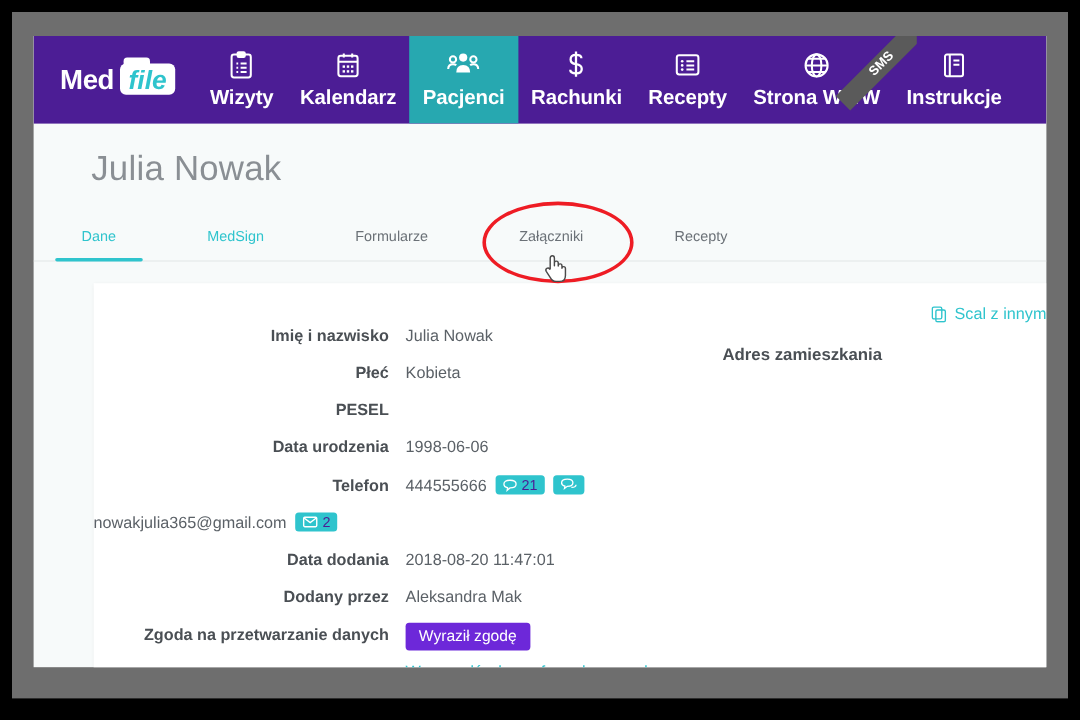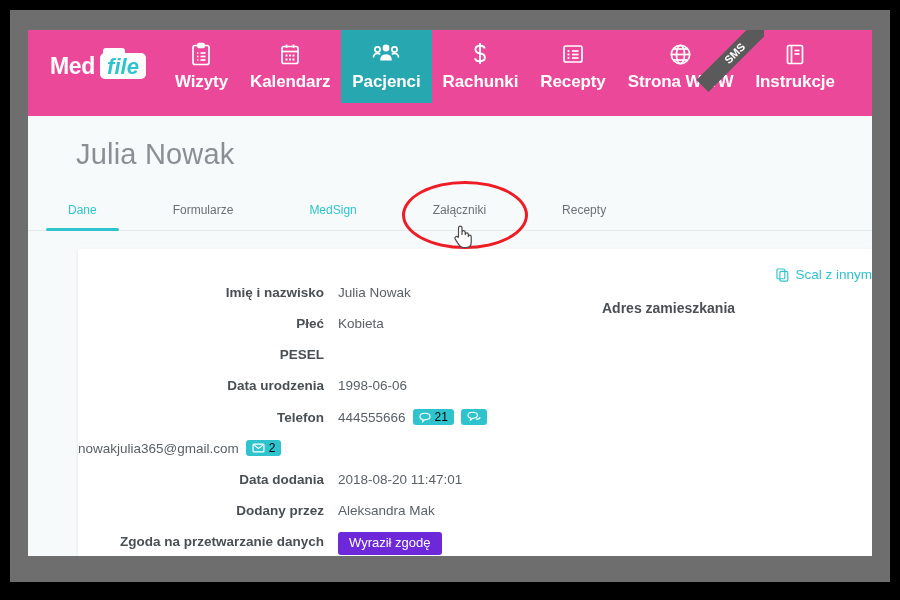--- a/index.html
+++ b/index.html
@@ -36,22 +36,22 @@
     top: 30px;
     width: 844px;
     height: 526px;
     overflow: hidden;
     background: #f7fafa;
   }
 
   
   .navbar {
     position: relative;
-    height: 86px;
-    background: #ec4899;
+    height: 73px;
+    background: #4c1d95;
     display: flex;
     align-items: flex-start;
     overflow: hidden;
   }
 
   .logo {
     display: flex;
     align-items: center;
     height: 73px;
     padding: 0 18px 0 22px;
@@ -280,21 +280,21 @@
     display: flex;
     align-items: center;
     flex-wrap: wrap;
     min-height: 18px;
   }
 
   .badge {
     display: inline-flex;
     align-items: center;
     background: #2fc4cd;
-    color: #000000;
+    color: #4c1d95;
     border-radius: 3px;
     font-size: 12px;
     padding: 2px 6px;
     margin-left: 7px;
     line-height: 1;
     cursor: pointer;
   }
   .badge svg { margin-right: 4px; }
   .badge.icon-only svg { margin-right: 0; }
 
@@ -437,22 +437,22 @@
           <span class="lbl">Instrukcje</span>
         </div>
 
       </div>
     </div>
 
     <div class="page-title">Julia Nowak</div>
 
     <div class="tabs">
       <div class="tab active">Dane</div>
+      <div class="tab highlight">MedSign</div>
       <div class="tab">Formularze</div>
-      <div class="tab highlight">MedSign</div>
       <div class="tab">Załączniki</div>
       <div class="tab">Recepty</div>
 
       <div class="annot-ellipse"></div>
 
       <span class="cursor">
         <svg width="22" height="28" viewBox="0 0 22 28">
           <path d="M6.5 14 L6.5 5.2 Q6.5 3.2 8.3 3.2 Q10 3.2 10 5.2 L10 11.5 L10 9.2 Q10 7.6 11.6 7.6 Q13.2 7.6 13.2 9.2 L13.2 11.6 Q13.2 9.9 14.8 9.9 Q16.3 9.9 16.3 11.6 L16.3 13.6 Q16.3 12.2 17.7 12.2 Q19.2 12.2 19.2 13.8 L19.2 19.5 Q19.2 24.5 14.3 24.5 L11.4 24.5 Q8.2 24.5 6.6 21.3 L3.2 16.2 Q2.3 14.6 3.7 13.7 Q5.1 12.9 6.1 14.3 Z" fill="#ffffff" stroke="#4a4a4a" stroke-width="1.2" stroke-linejoin="round"></path>
         </svg>
       </span>

